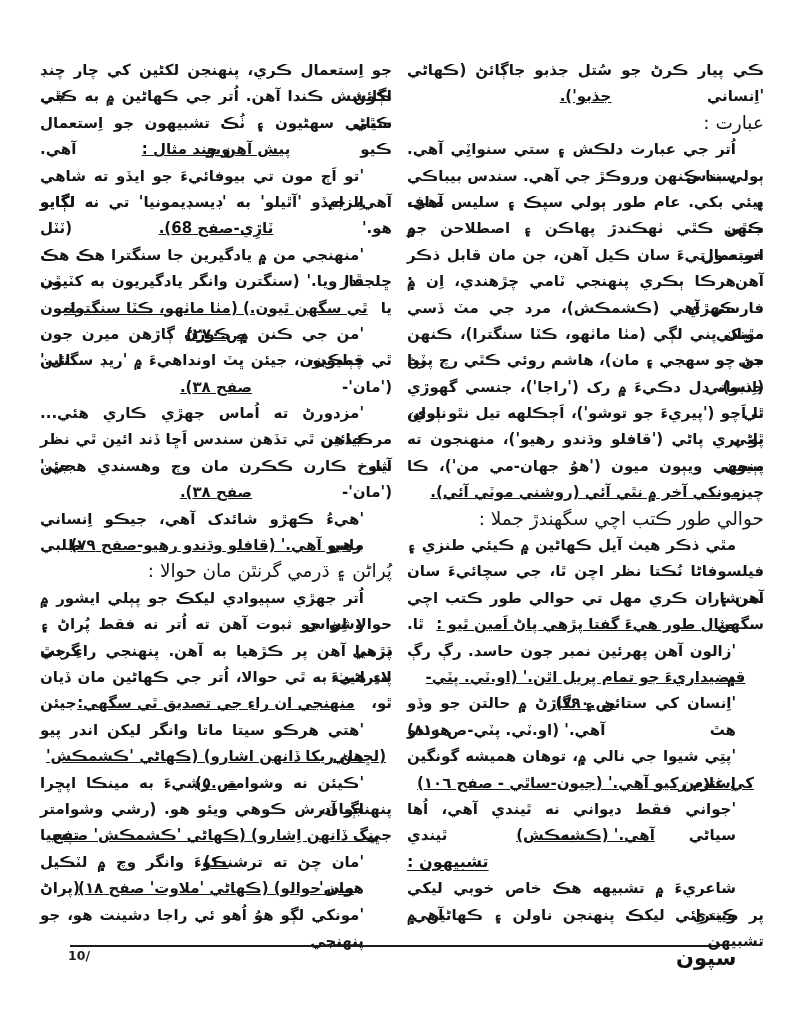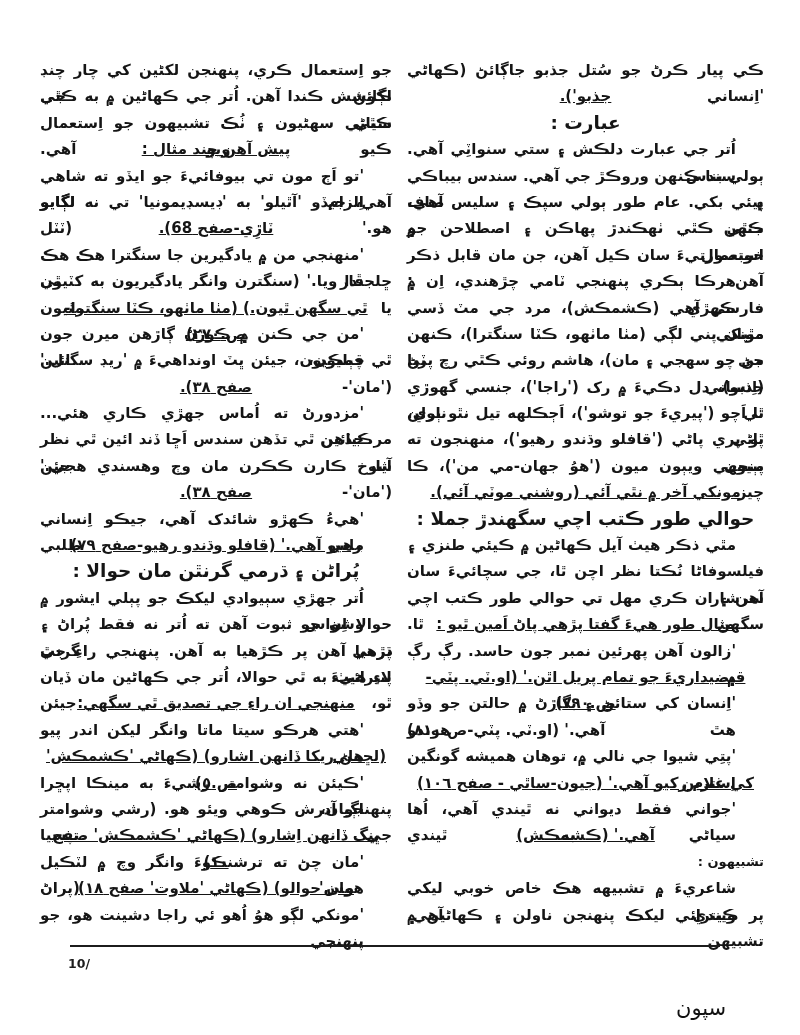--- a/index.html
+++ b/index.html
@@ -20,35 +20,34 @@
   .line{
     height:26.4px;line-height:26.4px;
     font-size:15px;font-weight:700;
     white-space:normal;
     overflow:visible;
   }
   .s-j{text-align:justify;text-align-last:justify;}
   .s-ji{text-align:justify;text-align-last:justify;padding-right:28px;}
   .s-e{text-align:center;text-decoration:underline;}
   .s-ei{text-align:left;padding-right:14px;}
-  .s-h{text-align:center;font-size:18.5px;font-weight:700;letter-spacing:0.5px;}
-  .s-hu{text-align:right;font-size:13px;font-weight:800;letter-spacing:0.5px;text-underline-offset:3px;}
+  .s-h{text-align:right;font-size:18.5px;font-weight:400;letter-spacing:0.5px;}
+  .s-hu{text-align:left;font-size:16px;font-weight:800;letter-spacing:0.5px;text-decoration:underline;text-underline-offset:3px;}
   .footer-rule{
     position:absolute;left:70px;top:945px;
     width:650px;height:2px;background:#1c1c1c;
   }
   .page-number{
     position:absolute;left:68px;top:948px;
     font-size:12.5px;font-weight:700;color:#1c1c1c;
     direction:ltr;
-    margin-top:8px;
   }
   .journal-title{
-    position:absolute;left:676px;top:996px;
-    font-size:21px;font-weight:400;color:#111;
+    position:absolute;left:676px;top:946px;
+    font-size:21px;font-weight:700;color:#111;
     direction:rtl;
   }
 </style>
 </head>
 <body>
 
 <div class="page">
 
   <div class="col col-right">
       <div class="line s-j">ڪي پيار ڪرڻ جو سُتل جذبو جاڳائڻ (ڪهاڻي 'اِنساني</div>

